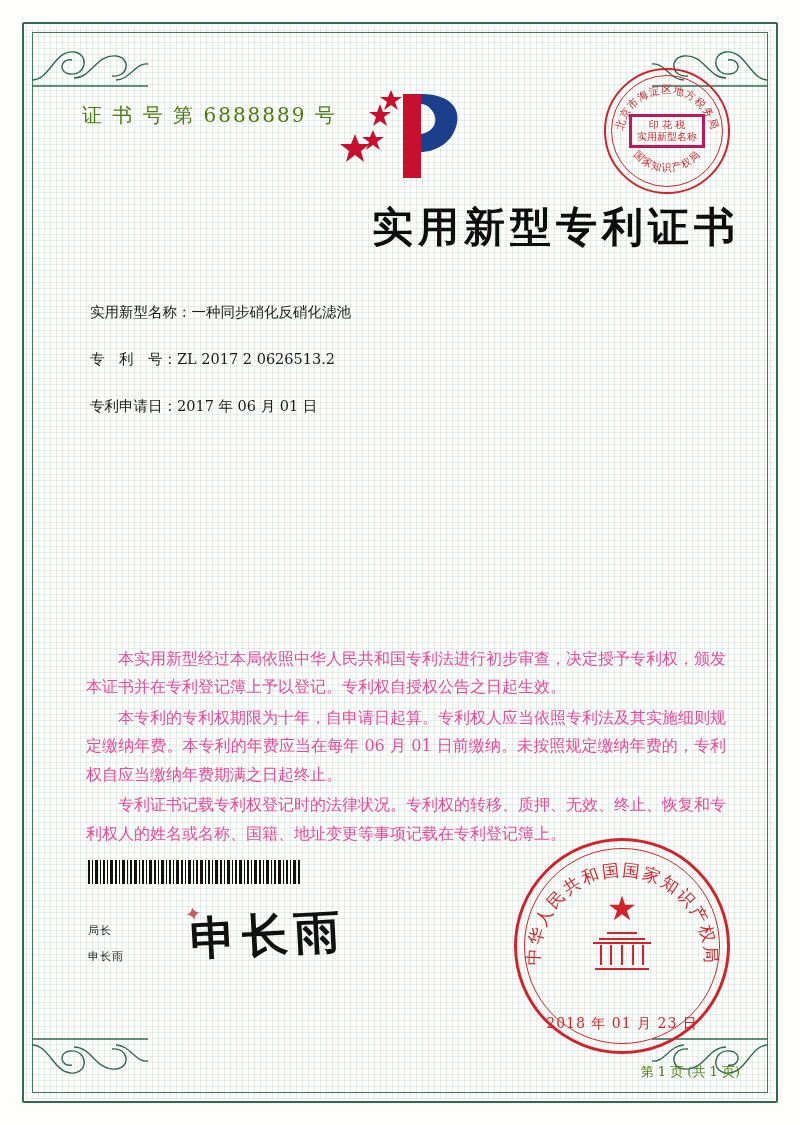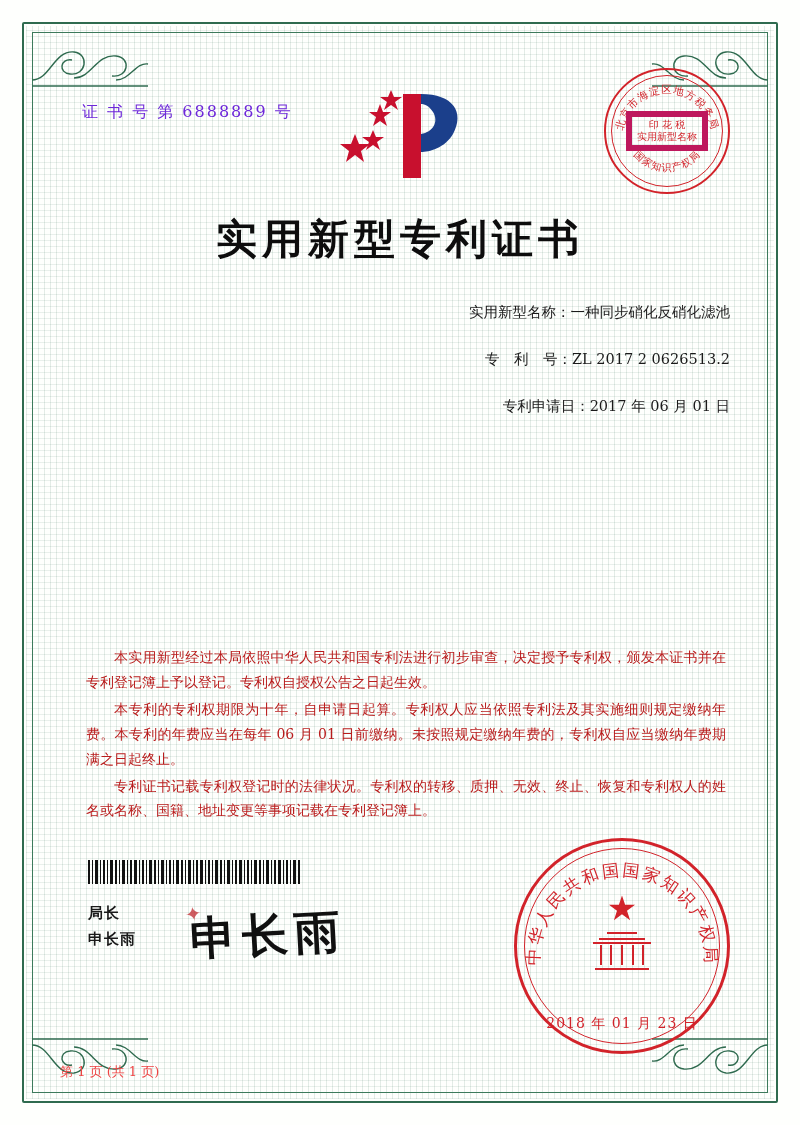--- a/index.html
+++ b/index.html
@@ -45,22 +45,22 @@
   .c-bl{left:30px;bottom:34px;transform:scaleY(-1);}
   .c-br{right:30px;bottom:34px;transform:scale(-1,-1);}
 
   .content{
     position:absolute;
     left:60px;right:60px;top:60px;bottom:50px;
   }
 
   .cert-no{
     position:absolute;left:22px;top:42px;
-    font-size:16px;letter-spacing:2px;
-    color:#6d28d9;
+    font-size:20px;letter-spacing:2px;
+    color:#4d7c0f;
   }
 
   
   .logo{
     position:absolute;left:50%;top:22px;transform:translateX(-50%);
     width:150px;height:105px;
   }
 
   
   .stamp-top{
@@ -71,70 +71,68 @@
     color:#d2232a;
   }
   .stamp-top .inner-ring{
     position:absolute;inset:5px;border:1px solid #d2232a;border-radius:50%;
   }
   .stamp-top .arc-text{
     position:absolute;inset:0;
   }
   .stamp-top .center-box{
     position:absolute;left:50%;top:50%;transform:translate(-50%,-50%);
-    border:6px solid #be185d;
+    border:3px solid #be185d;
     padding:2px 5px;
     font-size:10px;line-height:12px;
     text-align:center;
     white-space:nowrap;
   }
 
   .title{
-    position:absolute;left:0;right:0;top:152px;
-    text-align:center;
+    position:absolute;left:0;right:0;top:140px;
+    text-align:right;
     font-family:"DejaVu Serif", serif;
     font-size:41px;
     font-weight:700;
     letter-spacing:5px;
     color:#0d0d0d;
   }
 
   .fields{
     position:absolute;left:30px;right:10px;top:245px;
     font-size:14.5px;
     line-height:1.1;
   }
   .field{
     margin-bottom:31px;
     white-space:nowrap;
-    text-align:right;
   }
   .field .label{display:inline-block;}
   .field .val{}
 
   .body-text{
     position:absolute;left:26px;right:14px;top:585px;
-    font-size:14px;
+    font-size:16px;
     line-height:1.78;
     text-align:justify;
-    color:#b91c1c;
+    color:#ec4899;
   }
   .body-text p{margin:0 0 2px 0;text-indent:2em;}
 
   .barcode{
     position:absolute;left:28px;top:800px;
     width:215px;height:24px;
   }
 
   .signature-block{
-    position:absolute;left:28px;top:840px;
-    font-size:15px;
+    position:absolute;left:28px;top:858px;
+    font-size:11px;
     line-height:26px;
     letter-spacing:1px;
-    font-weight:bold;
   }
   .handwriting{
     position:absolute;left:130px;top:845px;
     font-family:"DejaVu Serif", serif;
     font-size:46px;
     color:#101010;
     letter-spacing:6px;
     transform:rotate(-3deg);
     font-weight:600;
   }
@@ -162,21 +160,21 @@
     width:74px;height:52px;
   }
   .seal .seal-date{
     position:absolute;left:50%;bottom:18px;transform:translateX(-50%);
     font-size:14px;white-space:nowrap;letter-spacing:1px;
   }
   .seal .arcwrap{position:absolute;inset:0;}
 
   .footer{
     position:absolute;left:0;right:0;bottom:-6px;
-    text-align:left;font-size:13px;color:#ef4444;
+    text-align:right;font-size:13px;color:#4d7c0f;
   }
   .arc-svg text{font-family:"DejaVu Sans", sans-serif;fill:#d2232a;}
 </style>
 </head>
 <body>
 
 <div class="page">
 
   <div class="border-outer"></div>
   <div class="guilloche"></div>

